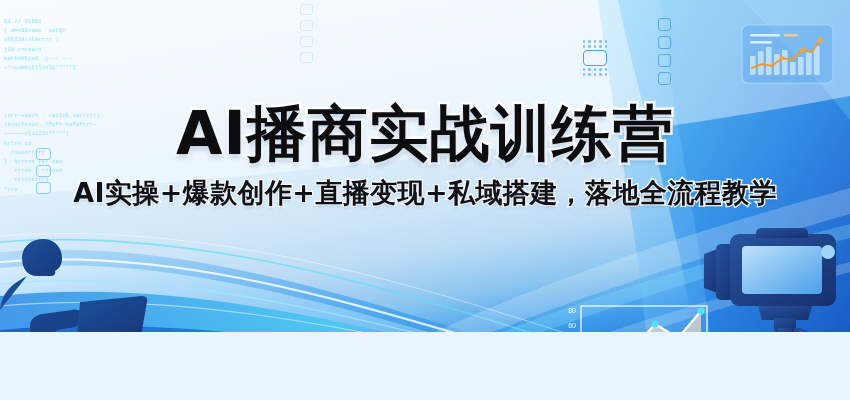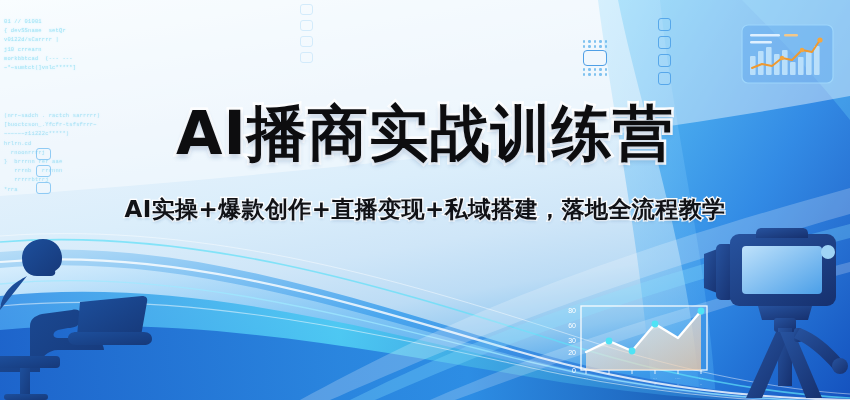--- a/index.html
+++ b/index.html
@@ -2,21 +2,21 @@
 <html><head>
 <meta charset="utf-8">
 <style>
   html,body{margin:0;padding:0;}
   body{
     width:850px;height:400px;overflow:hidden;
     font-family:"Liberation Sans","DejaVu Sans",sans-serif;
     background:#eaf4fd;
   }
   #poster{
-    position:relative;width:850px;height:400px;overflow:hidden;
+    position:relative;width:850px;height:332px;overflow:hidden;
     background:linear-gradient(170deg,#f4fbff 0%,#e6f2fc 28%,#dbeefb 45%,#cfe6f8 58%,#bcdcf5 68%,#8cc6f0 78%,#3d9bea 88%,#1f6fd6 100%);
   }
 
   
   .waveWrap{position:absolute;inset:0;}
   .waveWrap svg{position:absolute;inset:0;width:850px;height:400px;}
 
   
   .codeblock{
     position:absolute;left:4px;top:18px;width:122px;
@@ -46,23 +46,23 @@
   .headline{
     position:absolute;left:0;right:0;top:96px;text-align:center;
     font-family:"DejaVu Sans","Liberation Sans",sans-serif;
     font-weight:700;font-size:60px;line-height:74px;letter-spacing:1px;
     color:#0d0d0f;
     -webkit-text-stroke:5px #ffffff;paint-order:stroke fill;
     text-shadow:0 3px 5px rgba(40,90,150,.30);
     white-space:nowrap;
   }
   .subline{
-    position:absolute;left:0;right:0;top:194px;text-align:center;
+    position:absolute;left:0;right:0;top:178px;text-align:center;
     font-family:"DejaVu Sans","Liberation Sans",sans-serif;
-    font-weight:700;font-size:23px;line-height:30px;letter-spacing:.4px;
+    font-weight:700;font-size:27px;line-height:30px;letter-spacing:.4px;
     color:#111216;
     -webkit-text-stroke:2.6px #ffffff;paint-order:stroke fill;
     text-shadow:0 2px 3px rgba(40,90,150,.22);
     white-space:nowrap;
   }
 
   
   .person{position:absolute;left:-6px;top:238px;width:180px;height:162px;}
   .camera{position:absolute;left:690px;top:228px;width:165px;height:172px;}
 

